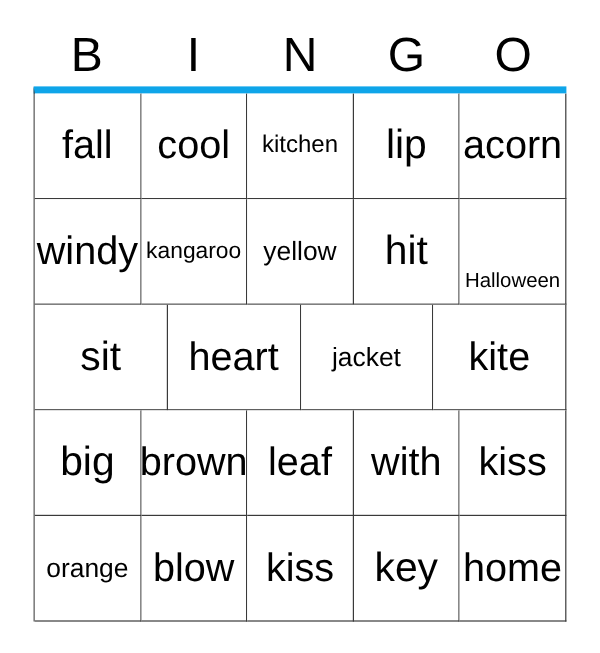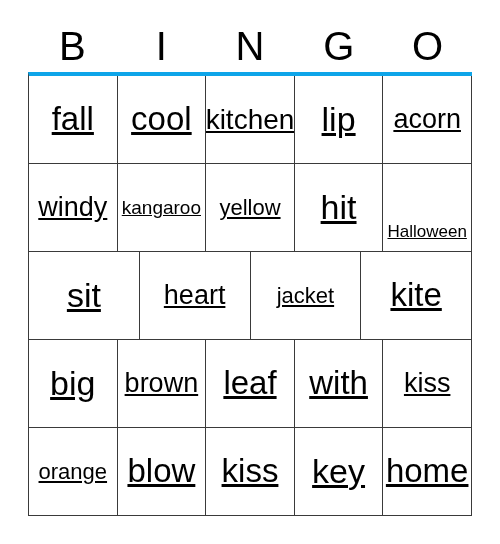--- a/index.html
+++ b/index.html
@@ -32,23 +32,22 @@
     justify-content: center;
     font-size: 40px;
     line-height: 1;
     font-weight: 400;
     color: #000000;
     letter-spacing: 0;
   }
   #grid {
     width: 444px;
     border-left: 1px solid #3a3a3a;
-    border-top: 4px solid #0ea5e9;
+    border-top: 6px solid #0ea5e9;
     box-sizing: border-box;
-    text-decoration: underline;
   }
   .grid-row {
     display: flex;
     width: 100%;
   }
   .cell {
     flex: 1 1 0;
     height: 88px;
     box-sizing: border-box;
     border-right: 1px solid #3a3a3a;
@@ -64,23 +63,23 @@
     white-space: nowrap;
     text-align: center;
     line-height: 1.05;
     color: #000000;
     font-size: 34px;
     padding: 0 1px;
   }
   
   .len-3 .cell-text { font-size: 34px; }
   .len-4 .cell-text { font-size: 33px; }
-  .len-5 .cell-text { font-size: 27px; }
+  .len-5 .cell-text { font-size: 33px; }
   .len-6 .cell-text { font-size: 22px; }
-  .len-7 .cell-text { font-size: 28px; }
+  .len-7 .cell-text { font-size: 20px; }
   .len-8 .cell-text { font-size: 19px; }
   .len-9 .cell-text { font-size: 17px; margin-top: 48px; }
 </style>
 </head>
 <body>
 
 <div id="card">
 
   <div id="header-row">
     <div class="header-letter">B</div>

